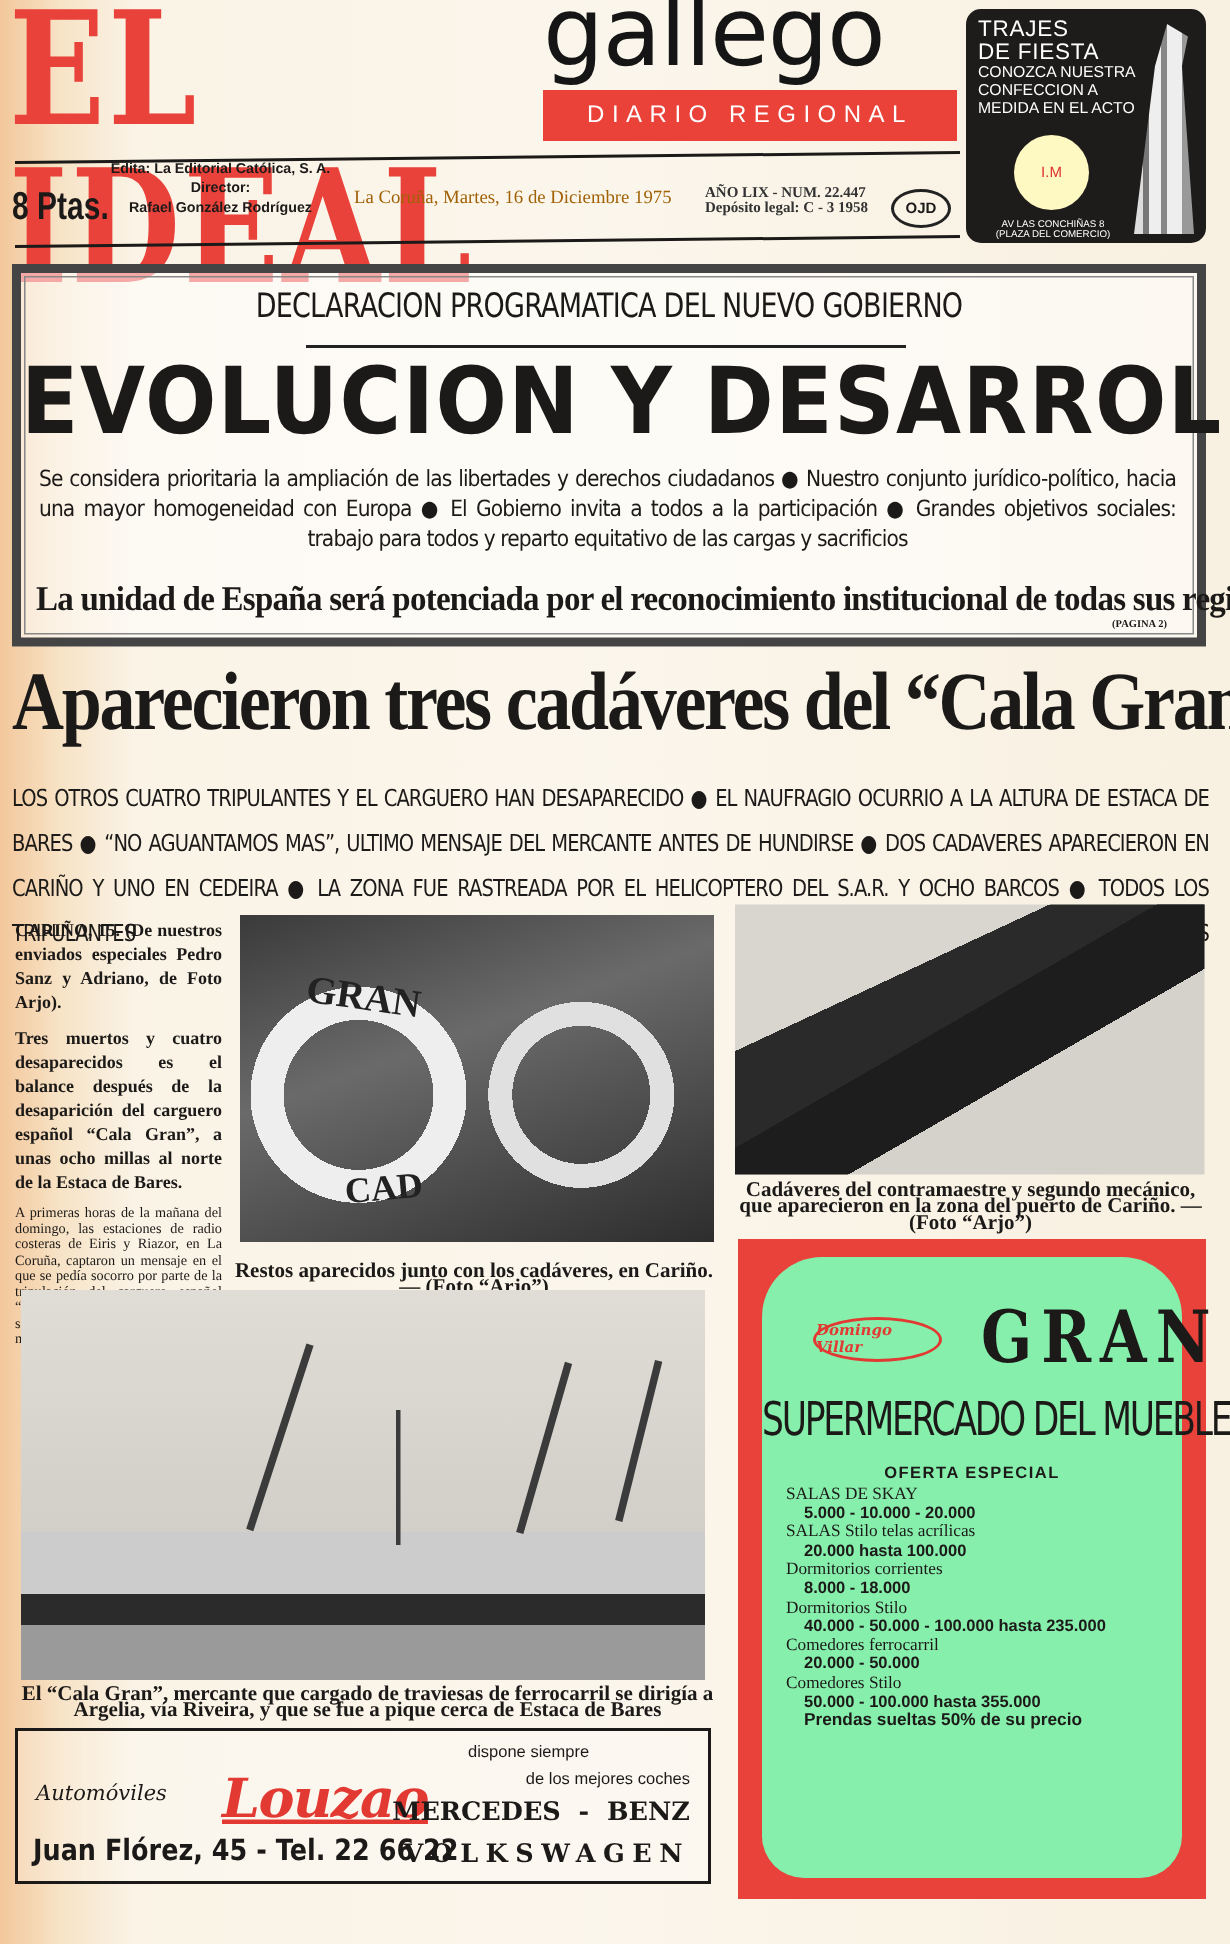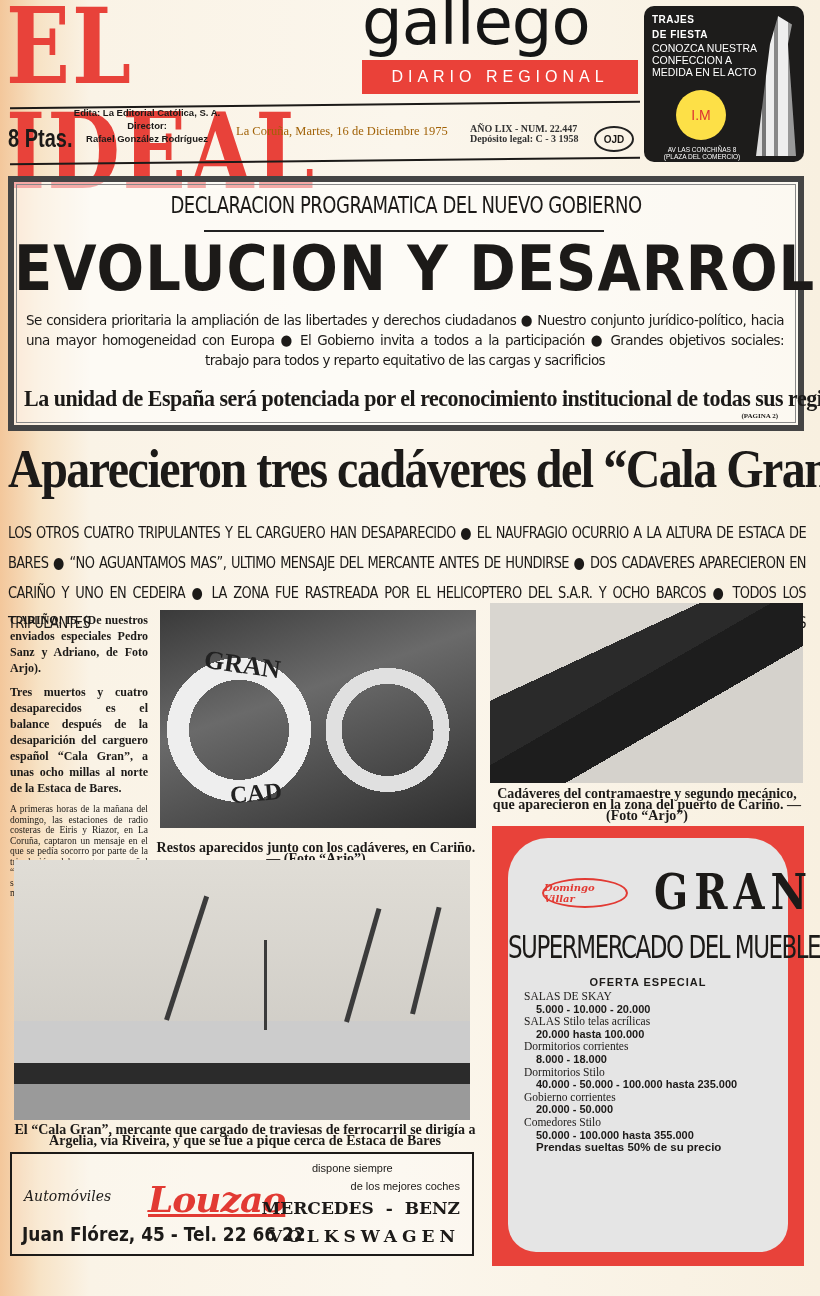--- a/index.html
+++ b/index.html
@@ -51,23 +51,23 @@
     left: 594px; top: 126px; width: 40px; height: 26px; border: 2px solid #222; border-radius: 50%;
     font-family: "Liberation Sans", sans-serif; font-weight: bold; font-size: 10px;
     display: flex; align-items: center; justify-content: center;
   }
 
   
   .trajes-ad {
     left: 644px; top: 6px; width: 160px; height: 156px; background: #1d1c1b;
     border-radius: 10px; color: #fff; font-family: "Liberation Sans", sans-serif; overflow: hidden;
   }
-  .trajes-ad .t1 { position: absolute; left: 8px; top: 6px; font-size: 10px; font-weight: bold; line-height: 15px; letter-spacing: 0.5px; }
+  .trajes-ad .t1 { position: absolute; left: 8px; top: 6px; font-size: 15px; font-weight: normal; line-height: 15px; letter-spacing: 0.5px; }
   .trajes-ad .t2 { position: absolute; left: 8px; top: 36px; font-size: 10.5px; line-height: 12px; }
-  .trajes-ad .badge { position: absolute; left: 32px; top: 84px; width: 50px; height: 50px; border-radius: 50%; background: #fde047; color: #d33; display: flex; align-items: center; justify-content: center; font-size: 14px; }
+  .trajes-ad .badge { position: absolute; left: 32px; top: 84px; width: 50px; height: 50px; border-radius: 50%; background: #fef9c3; color: #d33; display: flex; align-items: center; justify-content: center; font-size: 10px; }
   .trajes-ad .addr { position: absolute; left: 6px; top: 140px; width: 104px; font-size: 6.5px; text-align: center; line-height: 7px; }
   .trajes-ad .dress { position: absolute; right: 8px; top: 10px; width: 40px; height: 140px;
     background: linear-gradient(90deg, #ddd 0 15%, #777 15% 25%, #eee 25% 45%, #888 45% 55%, #eee 55% 80%, #999 80%);
     clip-path: polygon(55% 0, 90% 6%, 80% 20%, 100% 100%, 0 100%, 35% 20%); }
 
   
   .gov-box {
     left: 8px; top: 176px; width: 796px; height: 255px;
     border: 6px solid #444; outline: 1px solid #888; outline-offset: -9px;
     background: rgba(255,255,255,0.55);
@@ -147,21 +147,21 @@
   .louzao-ad .r1 { position: absolute; left: 300px; top: 8px; font-family: "Liberation Sans", sans-serif; font-size: 11px; }
   .louzao-ad .r2 { position: absolute; right: 12px; top: 26px; font-family: "Liberation Sans", sans-serif; font-size: 11px; }
   .louzao-ad .r3 { position: absolute; right: 12px; top: 44px; font-family: "DejaVu Serif", serif; font-weight: bold; font-size: 17px; word-spacing: 6px; }
   .louzao-ad .r4 { position: absolute; right: 12px; top: 72px; font-family: "DejaVu Serif", serif; font-weight: bold; font-size: 17px; letter-spacing: 5px; }
 
   
   .mueble-ad {
     left: 492px; top: 826px; width: 312px; height: 440px; background: #e8423a; padding: 14px 16px;
   }
   .mueble-inner {
-    position: absolute; left: 16px; top: 12px; right: 16px; bottom: 14px; background: #e5e5e5;
+    position: absolute; left: 16px; top: 12px; right: 16px; bottom: 14px; background: #86efac;
     border-radius: 40px 40px 28px 28px;
   }
   .dv-logo {
     position: absolute; left: 34px; top: 40px; width: 86px; height: 30px; border: 2px solid #e23a33; border-radius: 50%;
     color: #e23a33; font-family: "DejaVu Serif", serif; font-style: italic; font-weight: bold; font-size: 10px;
     display: flex; align-items: center; justify-content: center;
   }
   .gran { position: absolute; left: 146px; top: 30px; font-family: "DejaVu Serif", serif; font-weight: bold; font-size: 40px; letter-spacing: 6px; transform: scaleY(1.2); }
   .superm { position: absolute; left: 0; right: 0; top: 96px; text-align: center; font-family: "DejaVu Sans", sans-serif; font-size: 23px; letter-spacing: -1.5px; transform: scaleY(1.35); white-space: nowrap; }
   .oferta { position: absolute; left: 0; right: 0; top: 138px; text-align: center; font-family: "Liberation Sans", sans-serif; font-weight: bold; font-size: 11px; letter-spacing: 1px; }
@@ -268,20 +268,20 @@
     <div class="oferta">OFERTA ESPECIAL</div>
     <div class="price-list">
       <div class="cat">SALAS DE SKAY</div>
       <div class="val">5.000 - 10.000 - 20.000</div>
       <div class="cat">SALAS Stilo telas acrílicas</div>
       <div class="val">20.000 hasta 100.000</div>
       <div class="cat">Dormitorios corrientes</div>
       <div class="val">8.000 - 18.000</div>
       <div class="cat">Dormitorios Stilo</div>
       <div class="val">40.000 - 50.000 - 100.000 hasta 235.000</div>
-      <div class="cat">Gobierno corrientes</div>
+      <div class="cat">Comedores ferrocarril</div>
       <div class="val">20.000 - 50.000</div>
       <div class="cat">Comedores Stilo</div>
       <div class="val">50.000 - 100.000 hasta 355.000</div>
       <div class="promo">Prendas sueltas 50% de su precio</div>
     </div>
   </div>
 </div>
 
 </body></html>

